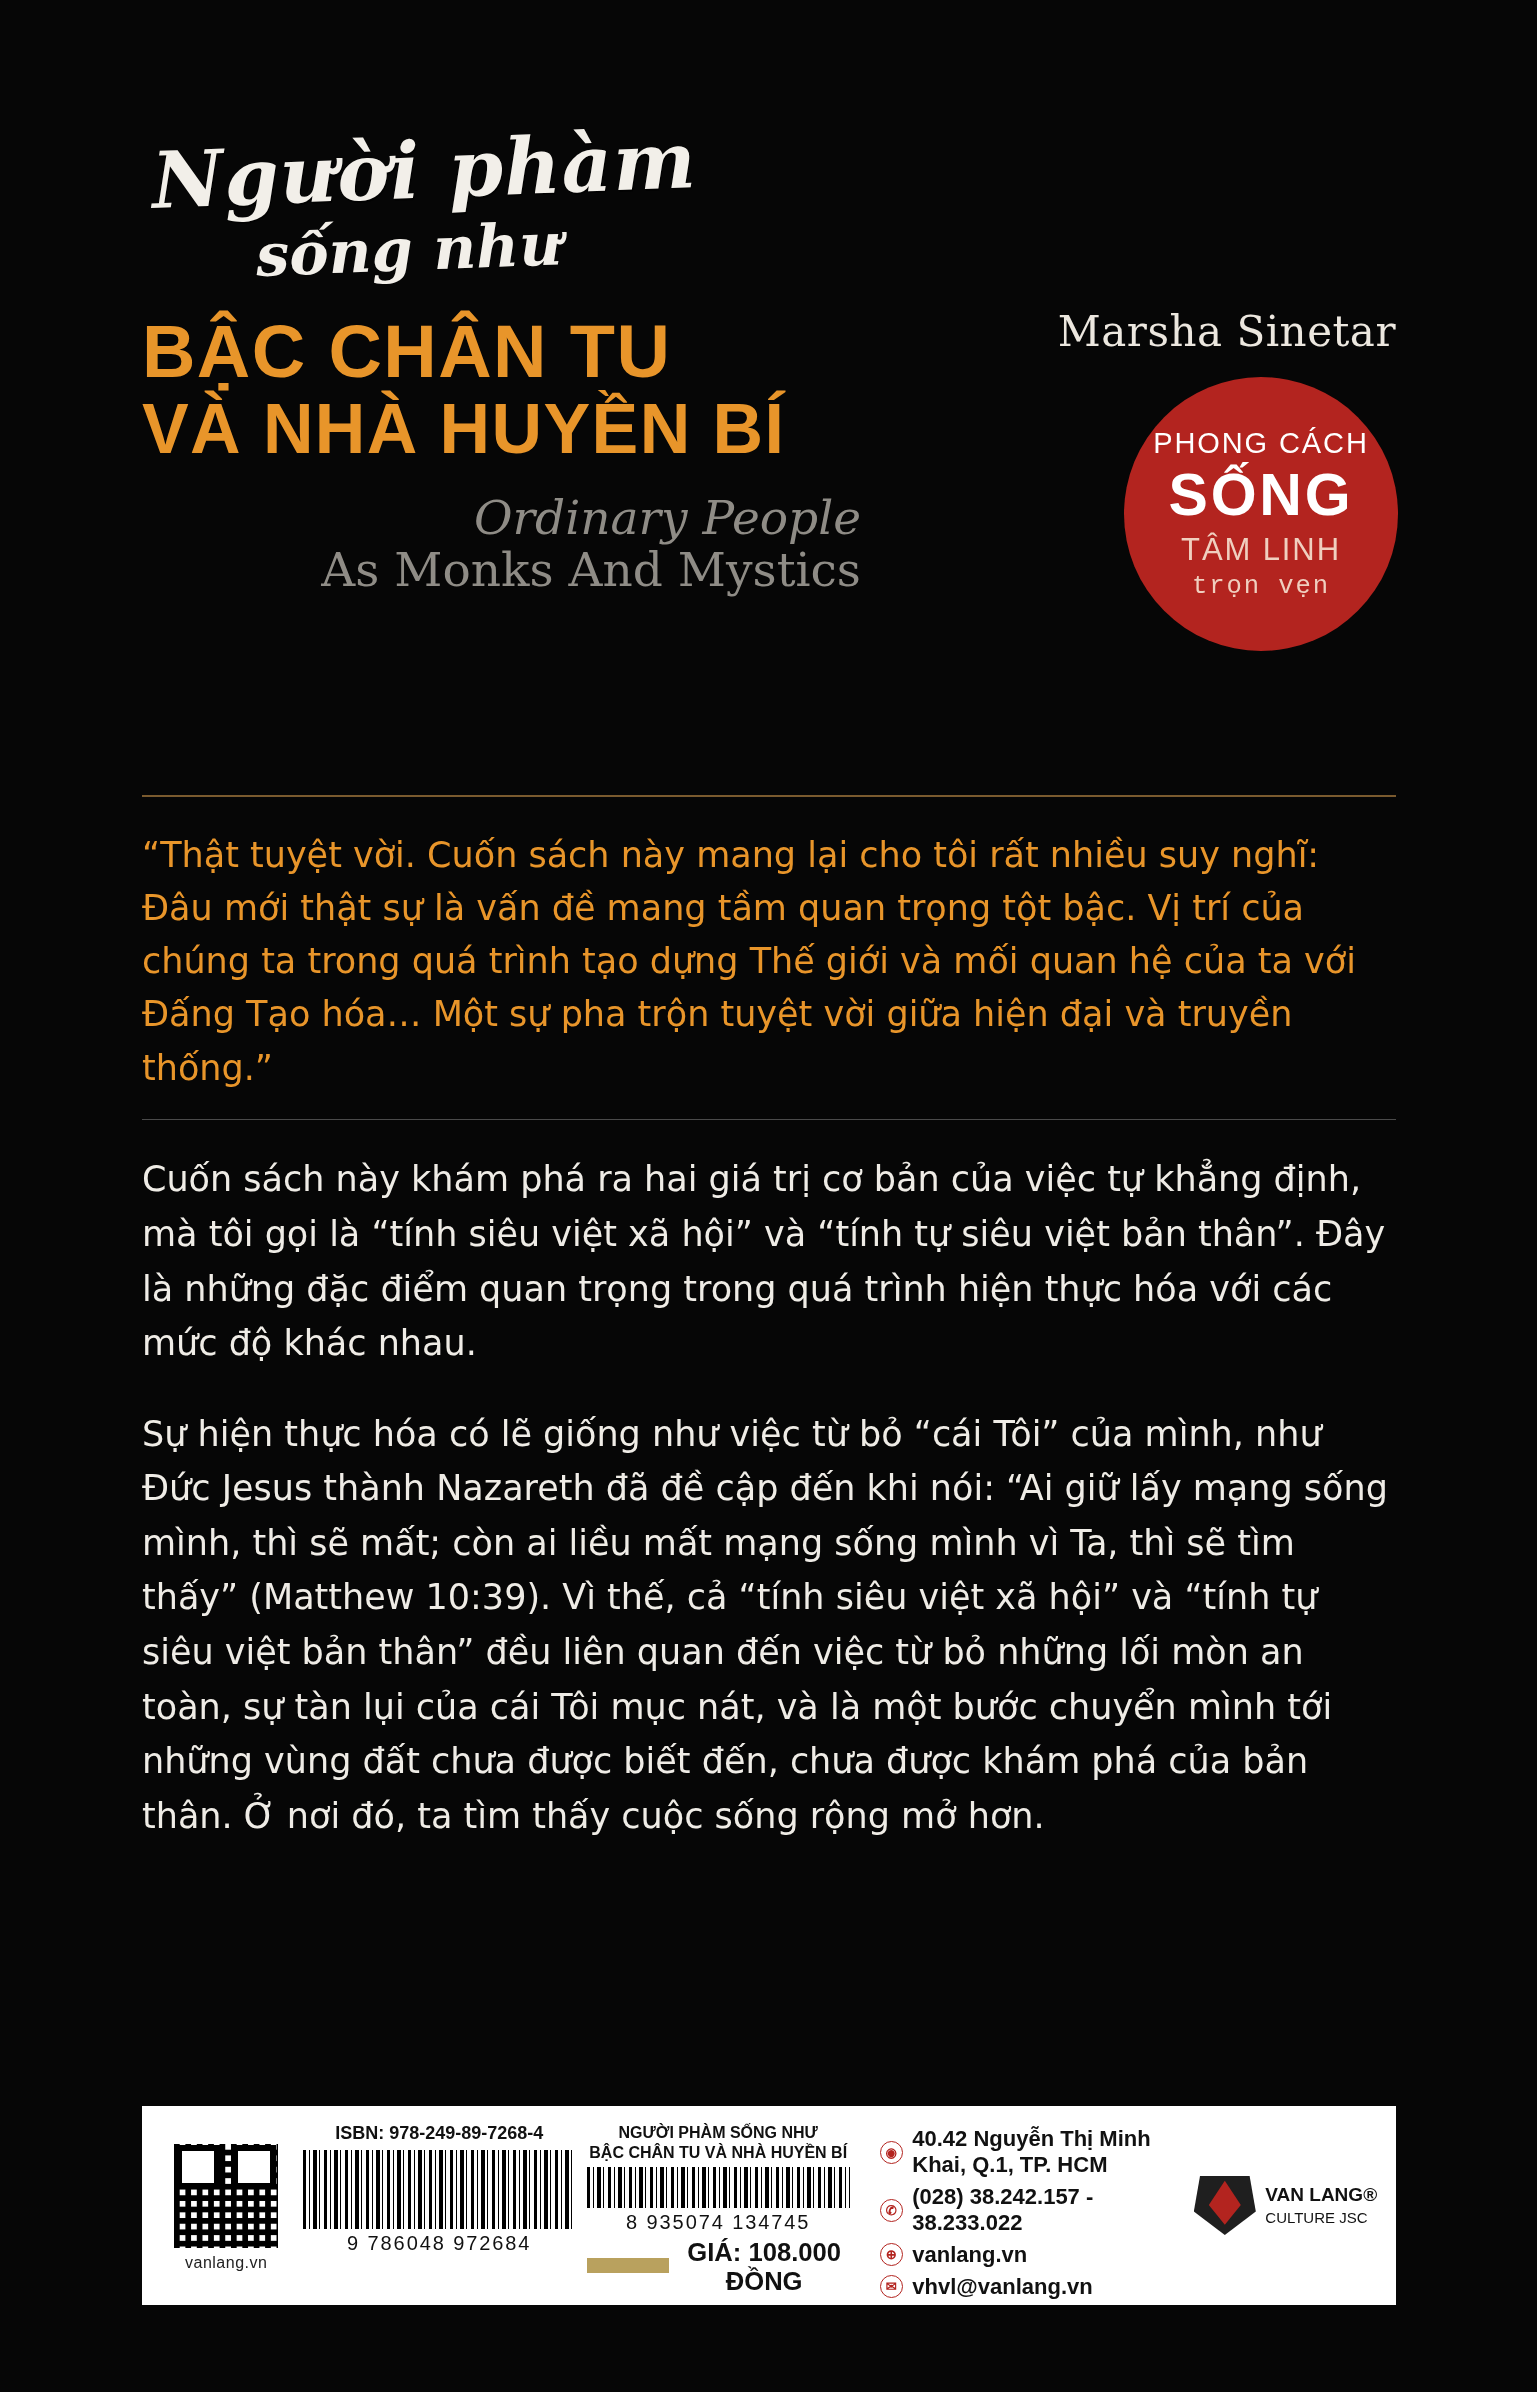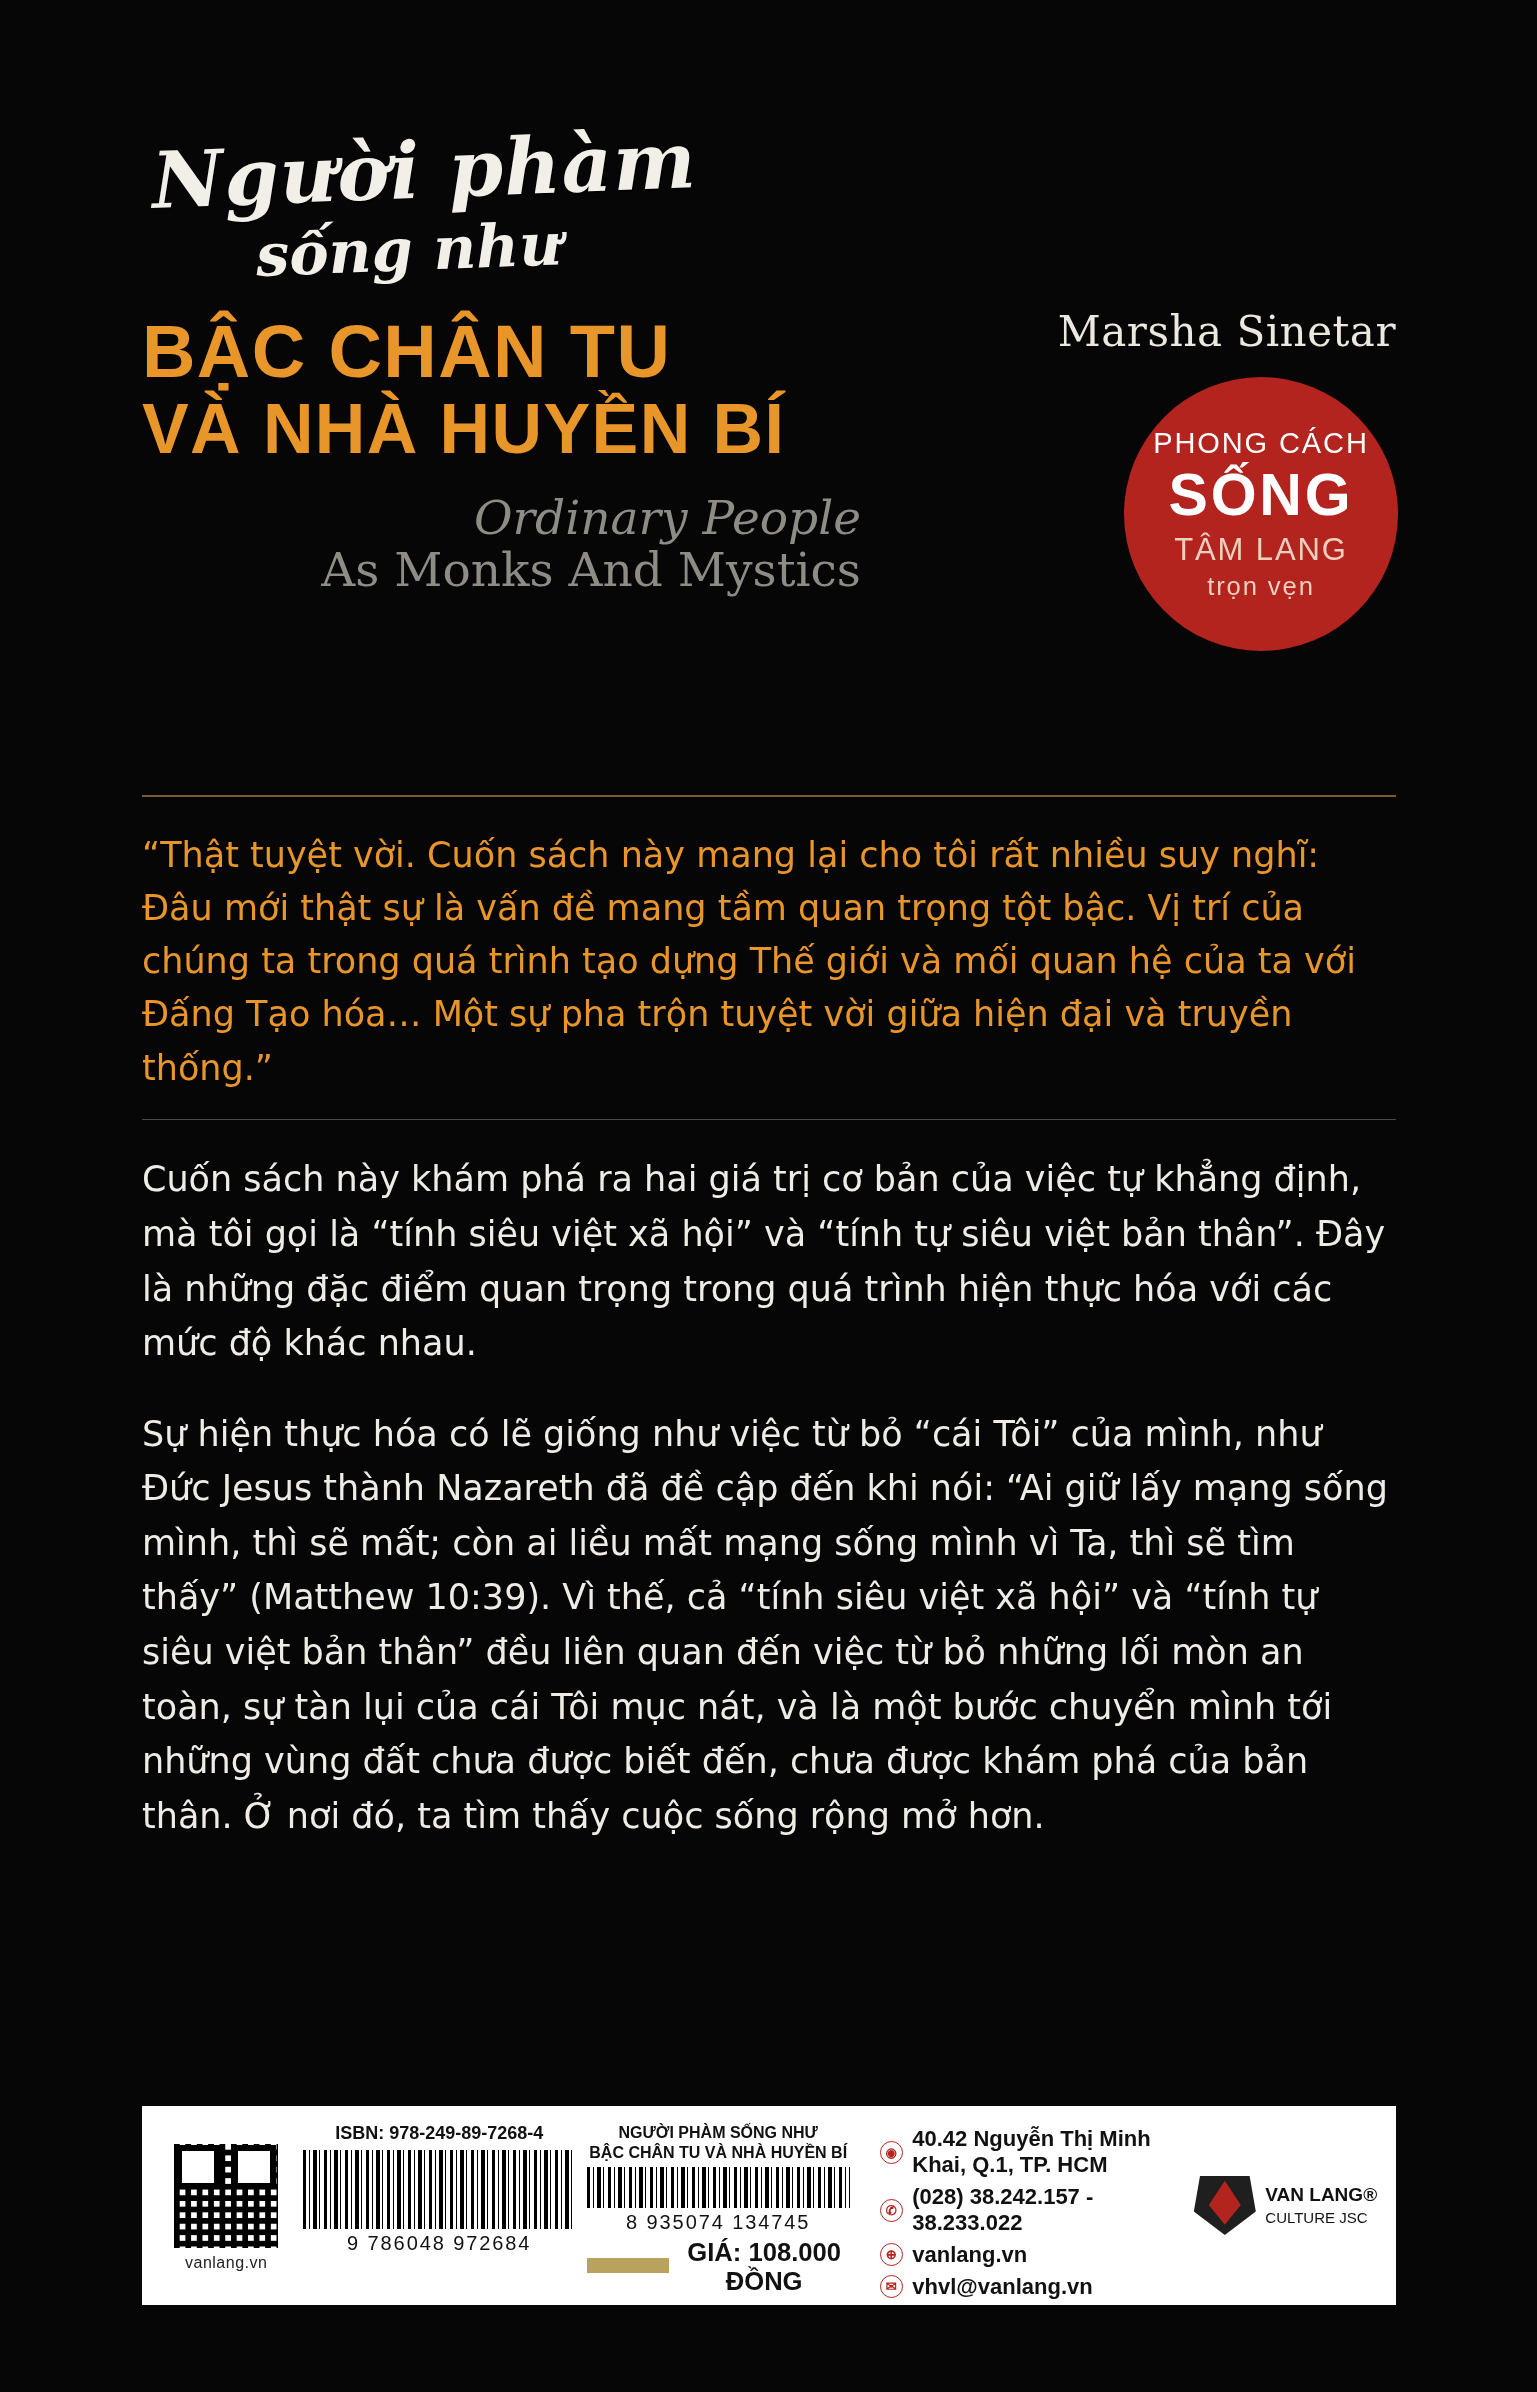--- a/index.html
+++ b/index.html
@@ -111,21 +111,21 @@
     line-height: 1.15;
     margin: 1.9px 0;
   }
   .seal .s3 {
     font-family: "Liberation Sans", sans-serif;
     font-size: 31px;
     letter-spacing: 1.9px;
     color: #f0cfbf;
   }
   .seal .s4 {
-    font-family: Liberation Sans, sans-serif;
+    font-family: Liberation Mono, monospace;
     font-size: 25.6px;
     letter-spacing: 1.9px;
     color: #f0cfbf;
     margin-top: 3.8px;
   }
 
   
   .rule {
     height: 1.9px;
     background: #7a5a2e;
@@ -332,21 +332,21 @@
     </div>
 
     <div class="subtitle-en">
       <span class="it">Ordinary People</span><br>
       <span>As Monks And Mystics</span>
     </div>
 
     <div class="seal">
       <div class="s1">PHONG CÁCH</div>
       <div class="s2">SỐNG</div>
-      <div class="s3">TÂM LANG</div>
+      <div class="s3">TÂM LINH</div>
       <div class="s4">trọn vẹn</div>
     </div>
   </div>
 
   <div class="rule"></div>
 
   <div class="quote">“Thật tuyệt vời. Cuốn sách này mang lại cho tôi rất nhiều suy nghĩ: Đâu mới thật sự là vấn đề mang tầm quan trọng tột bậc. Vị trí của chúng ta trong quá trình tạo dựng Thế giới và mối quan hệ của ta với Đấng Tạo hóa… Một sự pha trộn tuyệt vời giữa hiện đại và truyền thống.”</div>
 
   <div class="spacer-sm"></div>
   <div class="rule thin"></div>

